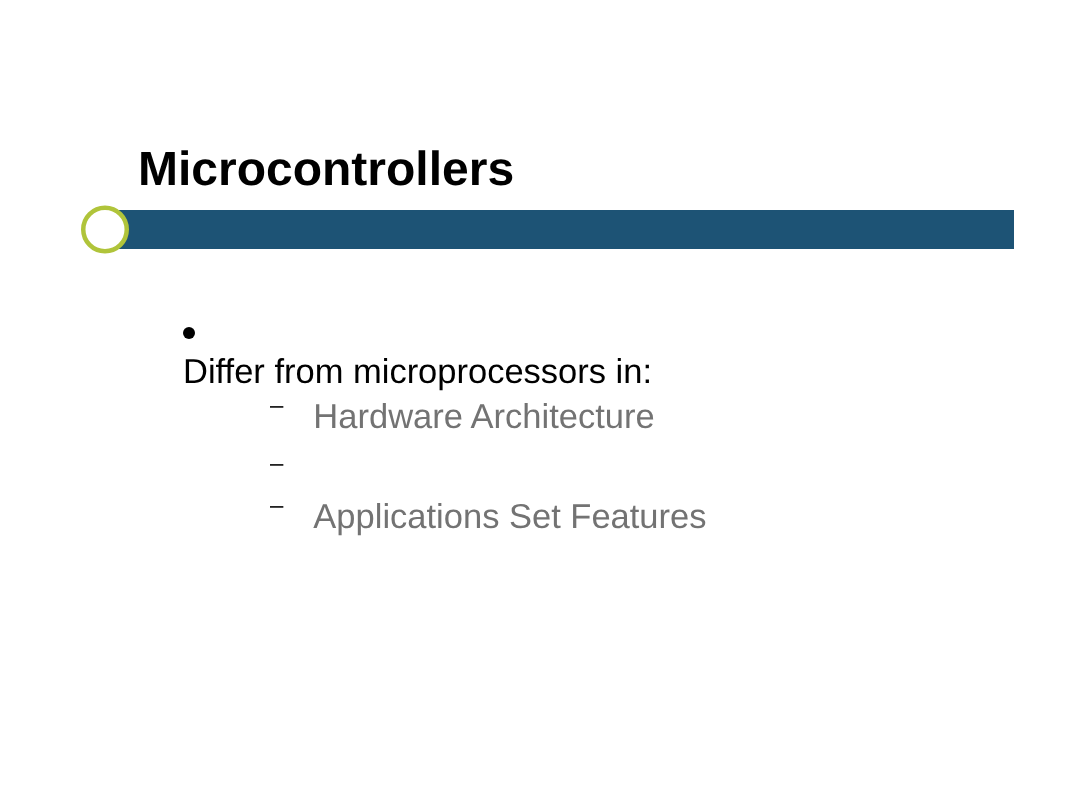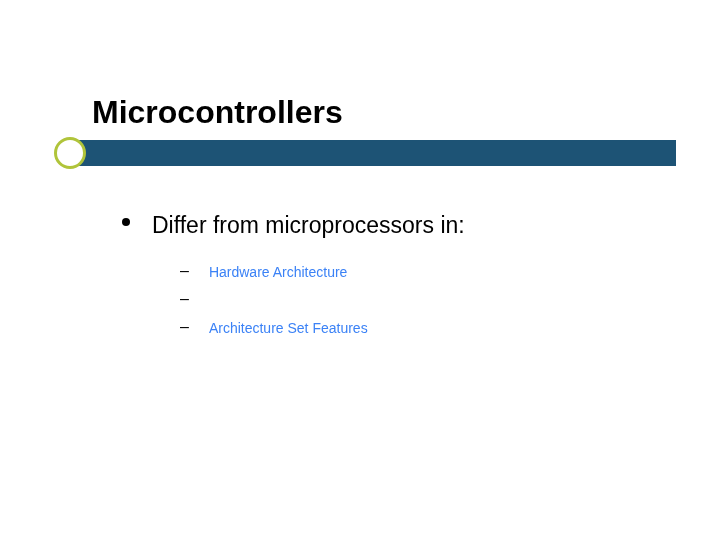--- a/index.html
+++ b/index.html
@@ -36,20 +36,21 @@
       border: 3px solid #b0c43a;
       border-radius: 50%;
       background: #fff;
     }
     .main-bullet {
       position: absolute;
       top: 196px;
       left: 106px;
       display: flex;
       align-items: flex-start;
+      flex-direction: column;
     }
     .main-bullet-marker {
       width: 8px;
       height: 8px;
       background: #000;
       border-radius: 50%;
       margin-top: 10px;
       margin-right: 18px;
       flex-shrink: 0;
     }
@@ -68,22 +69,22 @@
       margin-bottom: 4px;
     }
     .sub-marker {
       font-size: 16px;
       color: #000;
       margin-right: 16px;
       margin-top: 2px;
       flex-shrink: 0;
     }
     .sub-text {
-      font-size: 14px;
-      color: #3b82f6;
+      font-size: 23px;
+      color: #737373;
     }
   </style>
 </head>
 <body>
 
 <div class="title">Microcontrollers</div>
 
 <div class="underline-bar"></div>
 <div class="accent-circle"></div>
 
@@ -95,15 +96,15 @@
 <div class="sub-list">
   <div class="sub-item">
     <div class="sub-marker">–</div>
     <div class="sub-text">Hardware Architecture</div>
   </div>
   <div class="sub-item">
     <div class="sub-marker">–</div>
   </div>
   <div class="sub-item">
     <div class="sub-marker">–</div>
-    <div class="sub-text">Architecture Set Features</div>
+    <div class="sub-text">Applications Set Features</div>
   </div>
 </div>
 
 </body></html>

